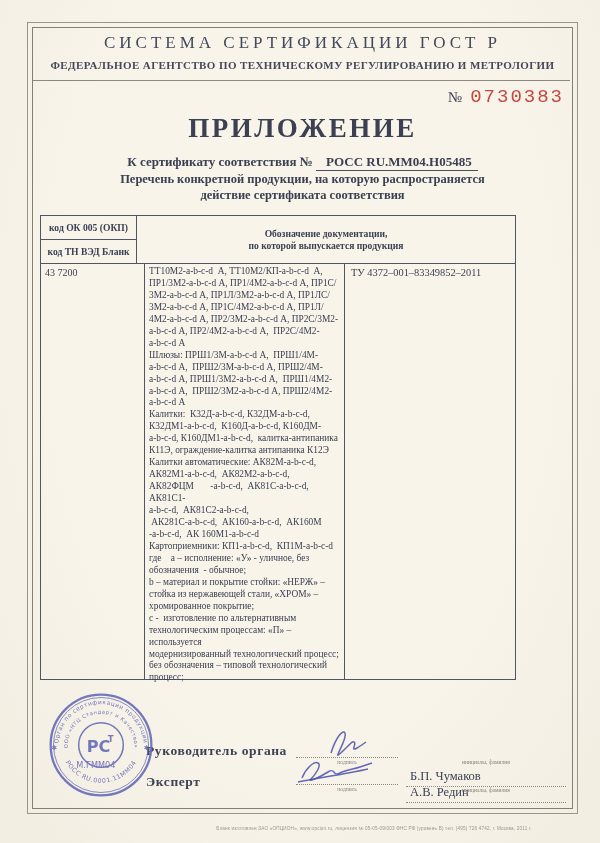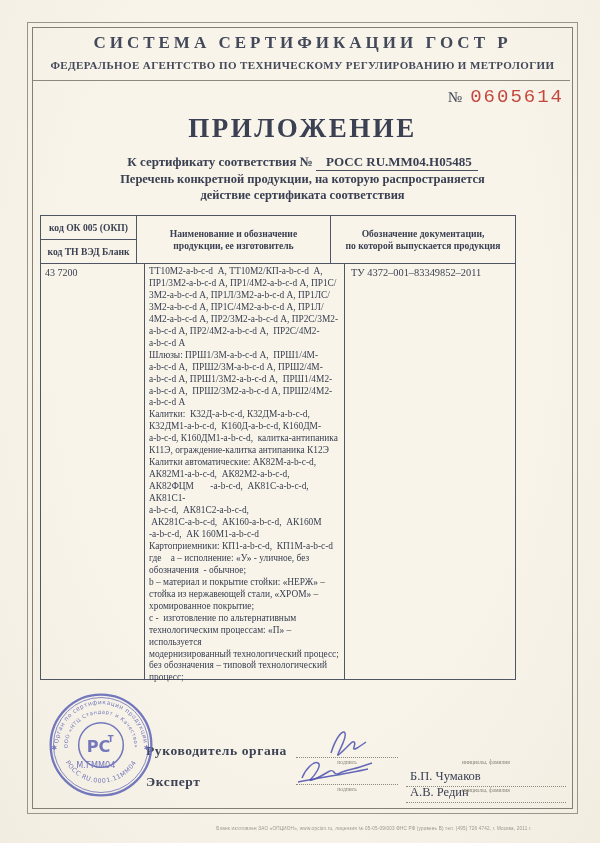--- a/index.html
+++ b/index.html
@@ -6,21 +6,21 @@
   .page{
     position:relative;width:600px;height:843px;overflow:hidden;
     background:radial-gradient(ellipse at 50% 38%, #f8f4ea 55%, #f2ede1 100%);
     font-family:"Liberation Serif","DejaVu Serif",serif;
     color:#3b4152;
   }
   .abs{position:absolute;}
   .frame-outer{left:27px;top:22px;width:549px;height:790px;border:1px solid #99958b;}
   .frame-inner{left:32px;top:27px;width:539px;height:780px;border:1.4px solid #847f75;}
   .centered{left:32px;right:27px;text-align:center;}
-  .sys-title{top:33px;font-size:17px;font-weight:bold;letter-spacing:4px;color:#434959;}
+  .sys-title{top:33px;font-size:17px;font-weight:normal;letter-spacing:4px;color:#434959;}
   .agency{top:59px;font-size:11px;font-weight:bold;letter-spacing:.4px;color:#434959;}
   .header-rule{top:80px;left:33px;width:537px;border-top:1.3px solid #8d897e;}
   .form-number{top:86px;right:36px;text-align:right;white-space:nowrap;}
   .num-prefix{font-size:15px;color:#3f4452;margin-right:8px;}
   .num-value{font-family:"Liberation Mono","DejaVu Sans Mono",monospace;font-size:19px;letter-spacing:2px;color:#c4483c;}
   .doc-title{top:113px;font-size:27px;font-weight:bold;letter-spacing:2.5px;}
   .cert-line{top:154px;font-size:13px;font-weight:bold;}
   .cert-number{border-bottom:1px solid #4a5060;padding:0 6px 1px 10px;}
   .subtitle{top:172px;font-size:12.5px;font-weight:bold;line-height:15.5px;white-space:pre-line;}
   
@@ -67,41 +67,39 @@
 <div class="page">
 
   <div class="abs frame-outer"></div>
   <div class="abs frame-inner"></div>
 
   <div class="abs centered sys-title">СИСТЕМА СЕРТИФИКАЦИИ ГОСТ Р</div>
   <div class="abs centered agency">ФЕДЕРАЛЬНОЕ АГЕНТСТВО ПО ТЕХНИЧЕСКОМУ РЕГУЛИРОВАНИЮ И МЕТРОЛОГИИ</div>
   <div class="abs header-rule"></div>
 
   <div class="abs form-number">
-    <span class="num-prefix">№</span><span class="num-value">0605614</span>
+    <span class="num-prefix">№</span><span class="num-value">0730383</span>
   </div>
 
   <div class="abs centered doc-title">ПРИЛОЖЕНИЕ</div>
 
   <div class="abs centered cert-line">
     <span>К сертификату соответствия №</span>
     <span class="cert-number">РОСС RU.MM04.H05485</span>
   </div>
 
   <div class="abs centered subtitle">Перечень конкретной продукции,  на которую распространяется
 действие сертификата соответствия</div>
 
   <div class="abs tbl">
     <div class="tbl-head">
       <div class="th-code">
         <div class="th-code-top">код ОК 005 (ОКП)</div>
         <div class="th-code-bottom">код ТН ВЭД Бланк</div>
       </div>
-      <div class="th-product th-center">Наименование и обозначение
-продукции, ее изготовитель</div>
       <div class="th-docs th-center">Обозначение документации,
 по которой выпускается продукция</div>
     </div>
     <div class="tbl-body">
       <div class="td-code">43 7200</div>
       <div class="td-product">ТТ10М2-a-b-c-d  А, ТТ10М2/КП-a-b-c-d  А,
 ПР1/3М2-a-b-c-d А, ПР1/4М2-a-b-c-d А, ПР1С/
 3М2-a-b-c-d А, ПР1Л/3М2-a-b-c-d А, ПР1ЛС/
 3М2-a-b-c-d А, ПР1С/4М2-a-b-c-d А, ПР1Л/
 4М2-a-b-c-d А, ПР2/3М2-a-b-c-d А, ПР2С/3М2-

